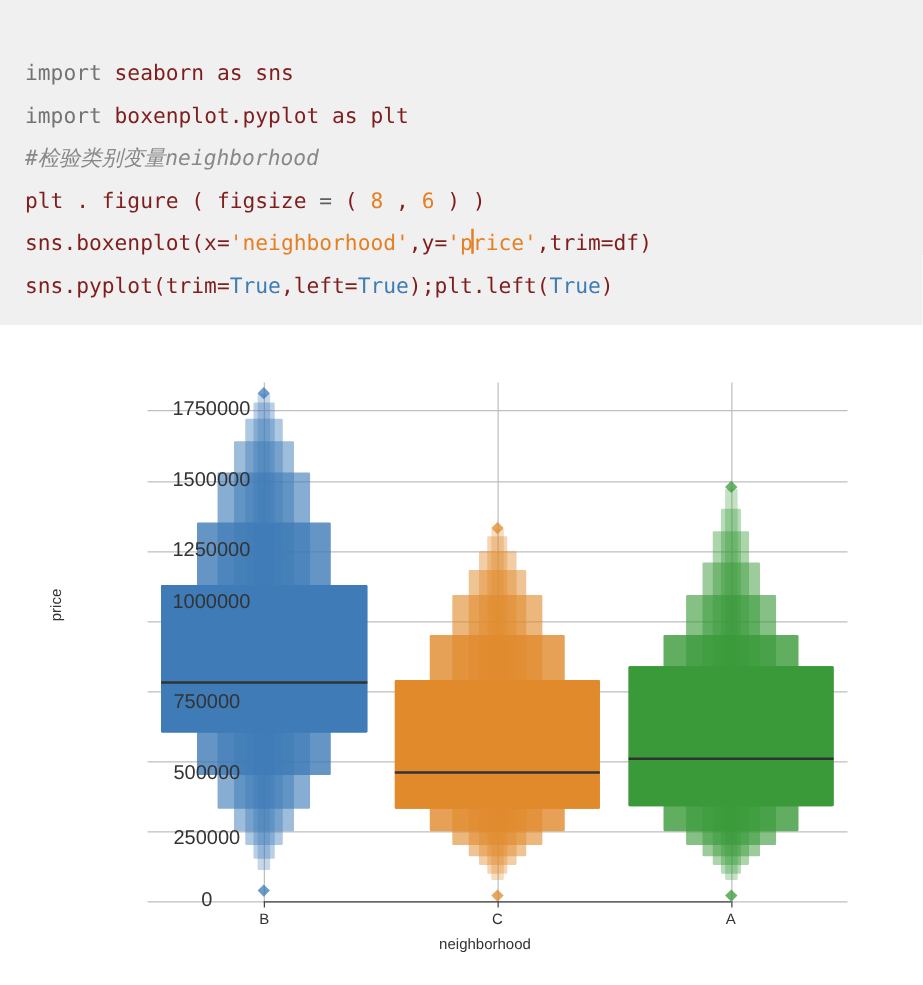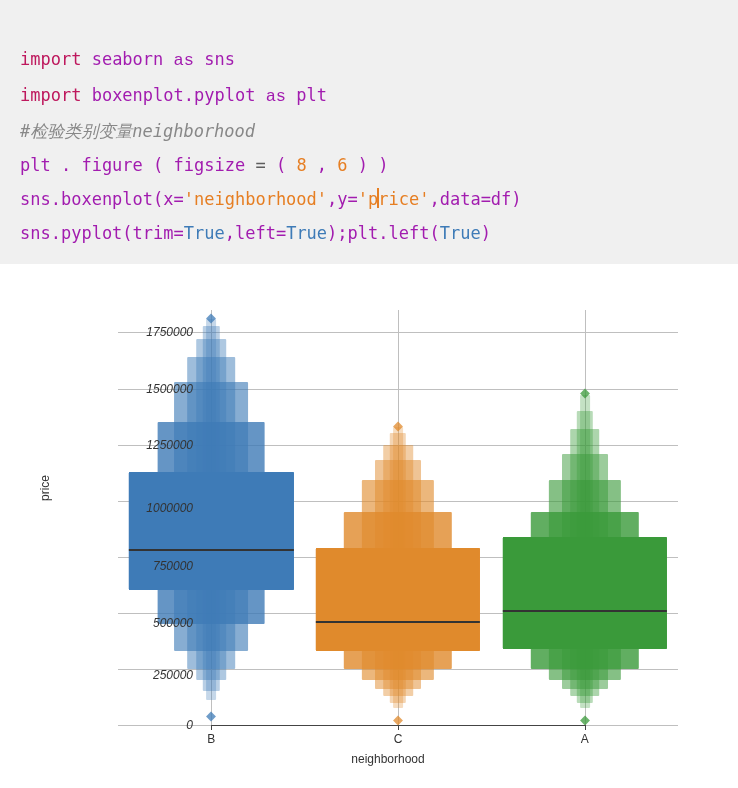--- a/index.html
+++ b/index.html
@@ -9,27 +9,27 @@
       background: #fff;
     }
     .code-block {
       background: #f0f0f0;
       padding: 8px 20px 14px 20px;
       font-size: 17px;
       line-height: 2.0;
       white-space: pre;
       position: relative;
     }
-    .kw-import { color: #be185d; }
-    .kw-as { color: #a21caf; font-family: Liberation Mono, monospace; }
+    .kw-import { color: #737373; }
+    .kw-as { color: #7f1d1d; }
     .comment { color: #888888; font-style: italic; }
     .num { color: #e67e22; }
     .str { color: #e67e22; }
     .bool { color: #3e7bb7; }
-    .plain { color: #a21caf; }
+    .plain { color: #7f1d1d; }
     .eq { color: #5e5e5e; }
     .cursor {
       display:inline-block;width:2px;height:1.2em;background:#e67e22;
       vertical-align:-0.2em;margin:0 -1px;
     }
     .chart-area {
       width: 738px;
       padding: 40px 30px 20px 30px;
       background:#fff;
     }
@@ -48,25 +48,24 @@
     .grid-h {
       position:absolute;left:0;width:100%;height:0;
       border-top:1px solid #bfbfbf;
     }
     .grid-v {
       position:absolute;top:0;height:100%;width:0;
       border-left:1px solid #bfbfbf;
     }
     .ytick {
       position:absolute;right:515px;
-      font-size:12px;color:#333;
+      font-size:16px;color:#333;
       transform:translateY(-50%);
-      text-align:right;width:55px;
+      text-align:center;width:55px;
       font-family:sans-serif;
-      font-style:italic;
     }
     .xtick {
       position:absolute;top:428px;
       font-size:12px;color:#333;
       transform:translateX(-50%);
       font-family:sans-serif;
     }
     .ylabel {
       position:absolute;
       left:-30px;top:210px;
@@ -110,21 +109,21 @@
     }
   </style>
 </head>
 <body>
 
 <div class="code-block">
 <span><span class="kw-import">import</span><span class="plain"> seaborn </span><span class="kw-as">as</span><span class="plain"> sns</span></span>
 <span><span class="kw-import">import</span><span class="plain"> boxenplot.pyplot </span><span class="kw-as">as</span><span class="plain"> plt</span></span>
 <span class="comment">#检验类别变量neighborhood</span>
 <span><span class="plain">plt . figure ( figsize </span><span class="eq">=</span><span class="plain"> ( </span><span class="num">8</span><span class="plain"> , </span><span class="num">6</span><span class="plain"> ) )</span></span>
-<span><span class="plain">sns.boxenplot(x=</span><span class="str">'neighborhood'</span><span class="plain">,y=</span><span class="str">'p</span><span class="cursor"></span><span class="str">rice'</span><span class="plain">,data=df)</span></span>
+<span><span class="plain">sns.boxenplot(x=</span><span class="str">'neighborhood'</span><span class="plain">,y=</span><span class="str">'p</span><span class="cursor"></span><span class="str">rice'</span><span class="plain">,trim=df)</span></span>
 <span><span class="plain">sns.pyplot(trim=</span><span class="bool">True</span><span class="plain">,left=</span><span class="bool">True</span><span class="plain">);plt.left(</span><span class="bool">True</span><span class="plain">)</span></span>
 </div>
 
 <div class="chart-area">
   <div class="chart">
     <div class="ylabel">price</div>
     <div class="xlabel">neighborhood</div>
     <div class="plot" id="plot">
         <div class="grid-h" style="top: 415px;"></div>
         <div class="grid-h" style="top: 358.919px;"></div>
@@ -174,21 +173,21 @@
           <div class="box" style="top: 226.568px; height: 112.162px; width: 164.267px; background: rgb(58, 154, 58); opacity: 1;"></div>
           <div class="median" style="top: 299.595px; width: 164.267px;"></div>
           <div class="diamond" style="top: 407.014px; background: rgb(58, 154, 58); opacity: 0.75;"></div>
           <div class="diamond" style="top: 79.5px; background: rgb(58, 154, 58); opacity: 0.75;"></div>
         </div>
       </div>
   <div class="ytick" style="top: 421px;">0</div>
       <div class="ytick" style="top: 371px;">250000</div>
       <div class="ytick" style="top: 319px;">500000</div>
       <div class="ytick" style="top: 262px;">750000</div>
-      <div class="ytick" style="top: 204px;">1000000</div>
+      <div class="ytick" style="top: 182px;">1000000</div>
       <div class="ytick" style="top: 140.595px;">1250000</div>
       <div class="ytick" style="top: 84.5135px;">1500000</div>
       <div class="ytick" style="top: 28.4324px;">1750000</div>
       <div class="xtick" style="left: 143.333px;">B</div>
       <div class="tickmark" style="left: 143.333px;"></div>
       <div class="xtick" style="left: 330px;">C</div>
       <div class="tickmark" style="left: 330px;"></div>
       <div class="xtick" style="left: 516.667px;">A</div>
       <div class="tickmark" style="left: 516.667px;"></div>
       <div class="bottom-line" style="left: 143.333px; width: 373.333px;"></div>

